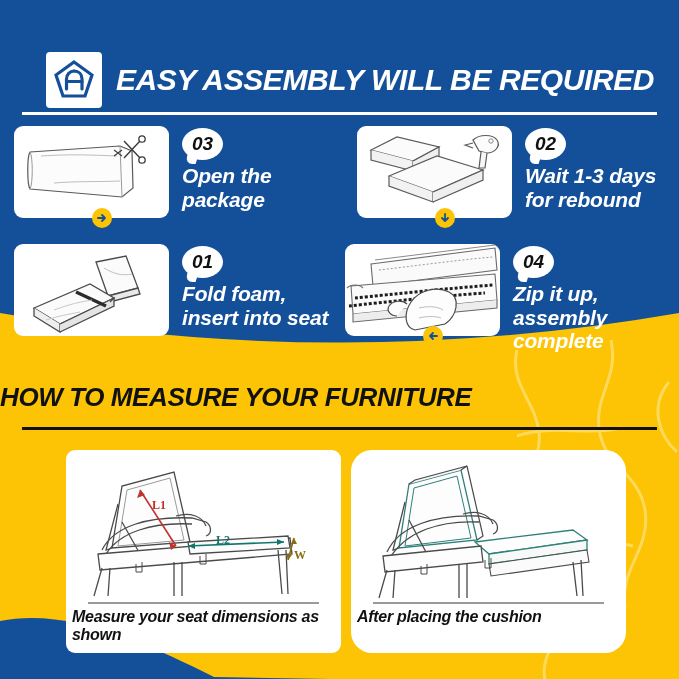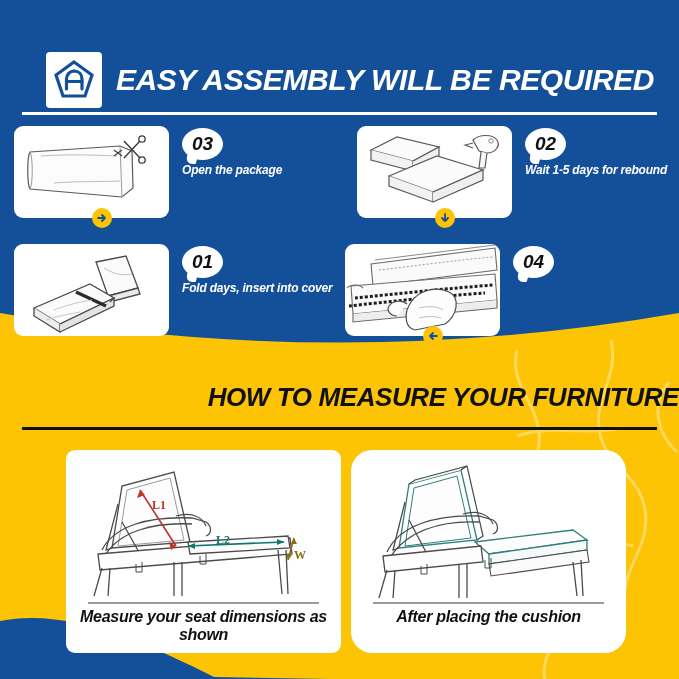--- a/index.html
+++ b/index.html
@@ -155,33 +155,33 @@
     content: "";
     position: absolute;
     left: 4px; bottom: -4px;
     width: 11px; height: 9px;
     background: #ffffff;
     border-radius: 0 0 0 8px;
     transform: skewX(-18deg);
   }
   .step-label {
     color: #ffffff;
-    font-size: 12px;
+    font-size: 21px;
     font-weight: bold;
     font-style: italic;
     line-height: 1.12;
     letter-spacing: -0.2px;
   }
 
   
   .measure-title {
     position: absolute;
     left: 0; top: 382px;
     width: 679px;
-    text-align: right;
+    text-align: left;
     color: #111111;
     font-size: 26px;
     font-weight: bold;
     font-style: italic;
     letter-spacing: -0.4px;
     z-index: 4;
     white-space: nowrap;
   }
   .measure-rule {
     position: absolute;
@@ -227,21 +227,21 @@
   .card-divider {
     position: absolute;
     left: 22px; right: 22px;
     top: 152px;
     height: 2px;
     background: #9a9a9a;
   }
   .card-caption {
     position: absolute;
     left: 0; right: 0; top: 158px;
-    text-align: center;
+    text-align: left;
     color: #111111;
     font-size: 16px;
     font-weight: bold;
     font-style: italic;
     line-height: 1.14;
     letter-spacing: -0.3px;
     padding: 0 6px;
   }
 
   .dim-label {
@@ -329,42 +329,42 @@
               <circle cx="134" cy="15" r="2.2" stroke="#8a8a8a" stroke-width="1" fill="none"></circle>
             </svg>
             <div class="badge-arrow">
               <svg width="10" height="10" viewBox="0 0 10 10">
                   <path d="M5 1v6M2 5l3 3 3-3" stroke="#14509a" stroke-width="1.8" fill="none" stroke-linecap="round" stroke-linejoin="round"></path>
                 </svg>
             </div>
           </div>
           <div class="step-text">
             <div class="num-bubble">02</div>
-            <div class="step-label">Wait 1-5 days for rebound</div>
+            <div class="step-label">Wait 1-3 days for rebound</div>
           </div>
         </div>
 
         <div class="step step-3">
           <div class="step-figure">
             <svg width="155" height="92" viewBox="0 0 155 92" fill="none">
               <path d="M82 18 L112 12 L124 44 L94 52 Z" stroke="#4a4a4a" stroke-width="1.3" fill="#fbfbfb"></path>
               <path d="M94 52 L124 44 L126 50 L96 58 Z" stroke="#4a4a4a" stroke-width="1.3" fill="#e9e9e9"></path>
               <path d="M90 24 C100 30, 108 32, 118 30" stroke="#c0c0c0" stroke-width="1"></path>
               <path d="M20 64 L76 40 L100 54 L46 80 Z" stroke="#4a4a4a" stroke-width="1.3" fill="#fbfbfb"></path>
               <path d="M20 64 V72 L46 88 V80" stroke="#4a4a4a" stroke-width="1.3" fill="#eeeeee"></path>
               <path d="M46 80 L100 54 V62 L46 88" stroke="#4a4a4a" stroke-width="1.3" fill="#e4e4e4"></path>
               <path d="M62 48 L92 62" stroke="#2b2b2b" stroke-width="3.4"></path>
               <path d="M96 58 L100 54" stroke="#4a4a4a" stroke-width="1.3"></path>
               <path d="M40 66 C56 60, 66 58, 78 56" stroke="#c8c8c8" stroke-width="1"></path>
               <path d="M32 76 C44 72, 56 70, 66 68" stroke="#c8c8c8" stroke-width="1"></path>
             </svg>
           </div>
           <div class="step-text">
             <div class="num-bubble">01</div>
-            <div class="step-label">Fold days, insert into cover</div>
+            <div class="step-label">Fold foam, insert into seat</div>
           </div>
         </div>
 
         <div class="step step-4">
           <div class="step-figure">
             <svg width="155" height="92" viewBox="0 0 155 92" fill="none">
               <path d="M26 20 L150 4 L152 26 L28 42 Z" stroke="#6a6a6a" stroke-width="1.1" fill="#fafafa"></path>
               <path d="M30 16 L150 1" stroke="#8a8a8a" stroke-width="1"></path>
               <path d="M34 26 C70 22, 112 16, 148 13" stroke="#9a9a9a" stroke-width="1" stroke-dasharray="2 2"></path>
               <path d="M6 42 L150 30 L152 56 L8 70 Z" stroke="#6a6a6a" stroke-width="1.1" fill="#fbfbfb"></path>
@@ -378,20 +378,21 @@
               <path d="M74 74 C82 72, 90 72, 96 74" stroke="#bdbdbd" stroke-width="1"></path>
             </svg>
             <div class="badge-arrow">
               <svg width="10" height="10" viewBox="0 0 10 10">
                   <path d="M9 5H3M5 2L2 5l3 3" stroke="#14509a" stroke-width="1.8" fill="none" stroke-linecap="round" stroke-linejoin="round"></path>
                 </svg>
             </div>
           </div>
           <div class="step-text">
             <div class="num-bubble">04</div>
+            <div class="step-label">Zip it up, assembly complete</div>
           </div>
         </div>
 
       </div>
     </div>
   </div>
 
   <div class="measure-title">HOW TO MEASURE YOUR FURNITURE</div>
   <div class="measure-rule"></div>
 

